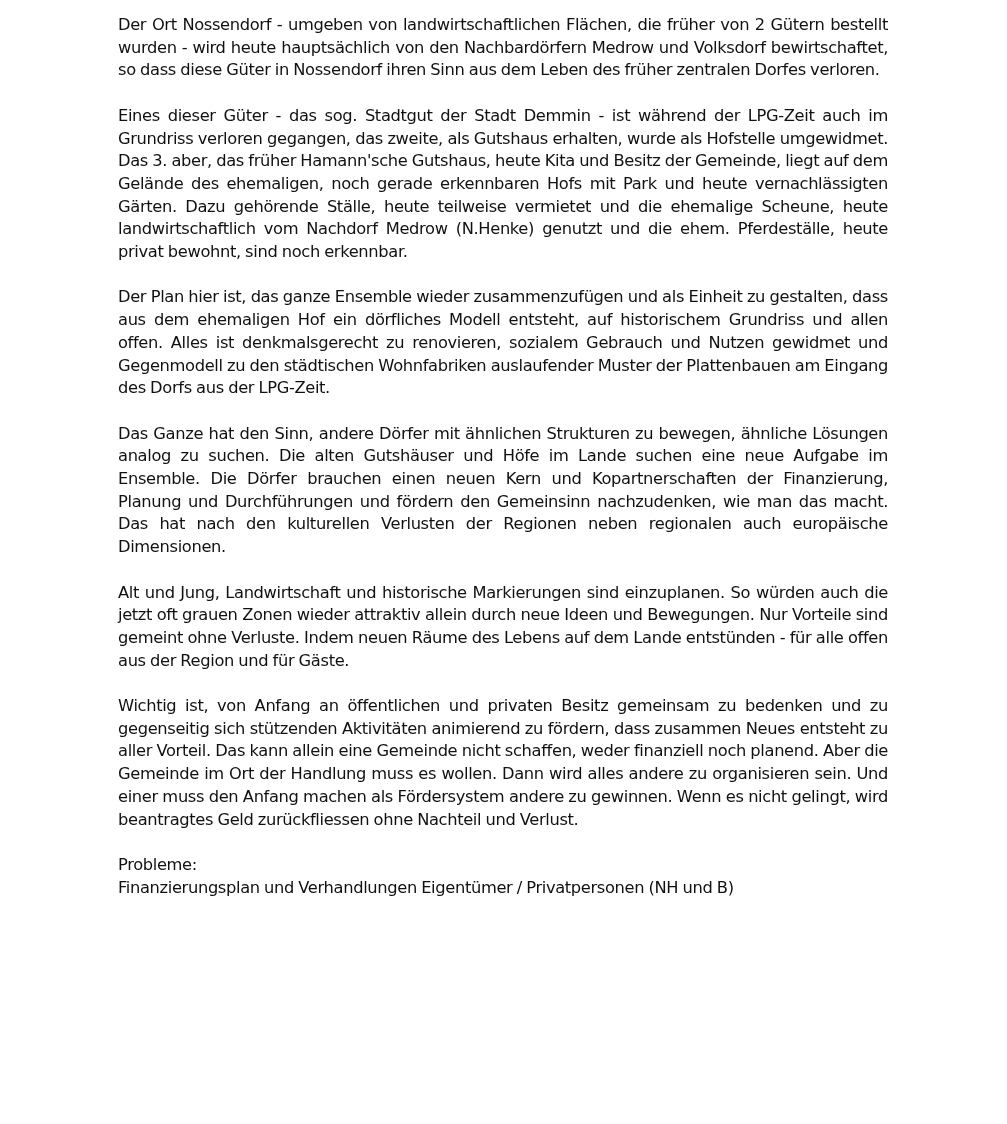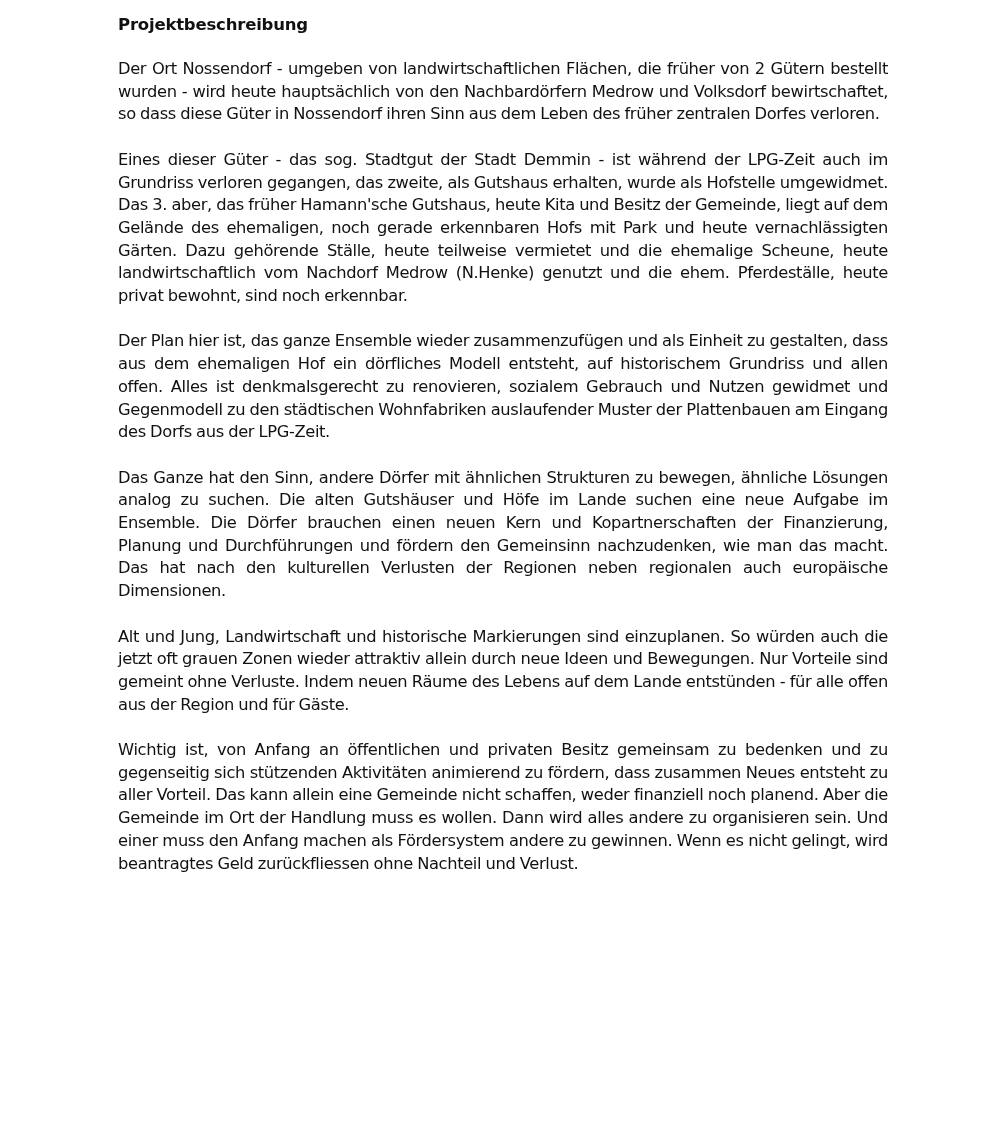--- a/index.html
+++ b/index.html
@@ -42,22 +42,25 @@
       letter-spacing: -0.35px;
       word-spacing: -0.5px;
       margin: 0;
     }
     .problems div { white-space: nowrap; }
   </style>
 </head>
 <body>
 
 <div class="page">
-  <div class="title">Projektbeschreibung</div>
 
   <p class="para">Der Ort Nossendorf - umgeben von landwirtschaftlichen Flächen, die früher von 2 Gütern bestellt wurden - wird heute hauptsächlich von den Nachbardörfern Medrow und Volksdorf bewirtschaftet, so dass diese Güter in Nossendorf ihren Sinn aus dem Leben des früher zentralen Dorfes verloren.</p>
   <p class="para">Eines dieser Güter - das sog. Stadtgut der Stadt Demmin - ist während der LPG-Zeit auch im Grundriss verloren gegangen, das zweite, als Gutshaus erhalten, wurde als Hofstelle umgewidmet. Das 3. aber, das früher Hamann'sche Gutshaus, heute Kita und Besitz der Gemeinde,  liegt auf dem Gelände des ehemaligen, noch gerade erkennbaren Hofs mit Park und heute vernachlässigten Gärten. Dazu gehörende Ställe, heute teilweise vermietet und die ehemalige Scheune, heute landwirtschaftlich vom Nachdorf Medrow (N.Henke) genutzt und die ehem. Pferdeställe, heute privat bewohnt, sind noch erkennbar.</p>
   <p class="para">Der Plan hier ist, das ganze Ensemble wieder zusammenzufügen und als Einheit zu gestalten, dass aus dem ehemaligen Hof ein dörfliches Modell entsteht, auf historischem Grundriss und allen offen. Alles ist denkmalsgerecht zu renovieren, sozialem Gebrauch und Nutzen gewidmet und Gegenmodell zu den städtischen Wohnfabriken auslaufender Muster der Plattenbauen am Eingang des Dorfs aus der LPG-Zeit.</p>
   <p class="para">Das Ganze hat den Sinn, andere Dörfer mit ähnlichen Strukturen zu bewegen, ähnliche Lösungen analog zu suchen. Die alten Gutshäuser und Höfe im Lande suchen eine neue Aufgabe im Ensemble. Die Dörfer brauchen einen neuen Kern und Kopartnerschaften der Finanzierung, Planung und Durchführungen und fördern den Gemeinsinn nachzudenken, wie man das macht. Das hat nach den kulturellen Verlusten der Regionen neben regionalen auch europäische Dimensionen.</p>
   <p class="para">Alt und Jung, Landwirtschaft und historische Markierungen sind einzuplanen. So würden auch die jetzt oft grauen Zonen wieder attraktiv allein durch neue Ideen und Bewegungen. Nur Vorteile sind gemeint ohne Verluste. Indem neuen Räume des Lebens auf dem Lande entstünden - für alle offen aus der Region und für Gäste.</p>
   <p class="para">Wichtig ist, von Anfang an öffentlichen und privaten Besitz gemeinsam zu bedenken und zu gegenseitig sich stützenden Aktivitäten animierend zu fördern, dass zusammen Neues entsteht zu aller Vorteil. Das kann allein eine Gemeinde nicht schaffen, weder finanziell noch planend. Aber die Gemeinde im Ort der Handlung muss es wollen. Dann wird alles andere zu organisieren sein. Und einer muss den Anfang machen als Fördersystem andere zu gewinnen. Wenn es nicht gelingt, wird beantragtes Geld zurückfliessen ohne Nachteil und Verlust.</p>
 
+  <div class="problems">
+    <div>Probleme:</div>
+    <div>Finanzierungsplan und Verhandlungen Eigentümer / Privatpersonen (NH und B)</div>
+  </div>
 </div>
 
 </body></html>

